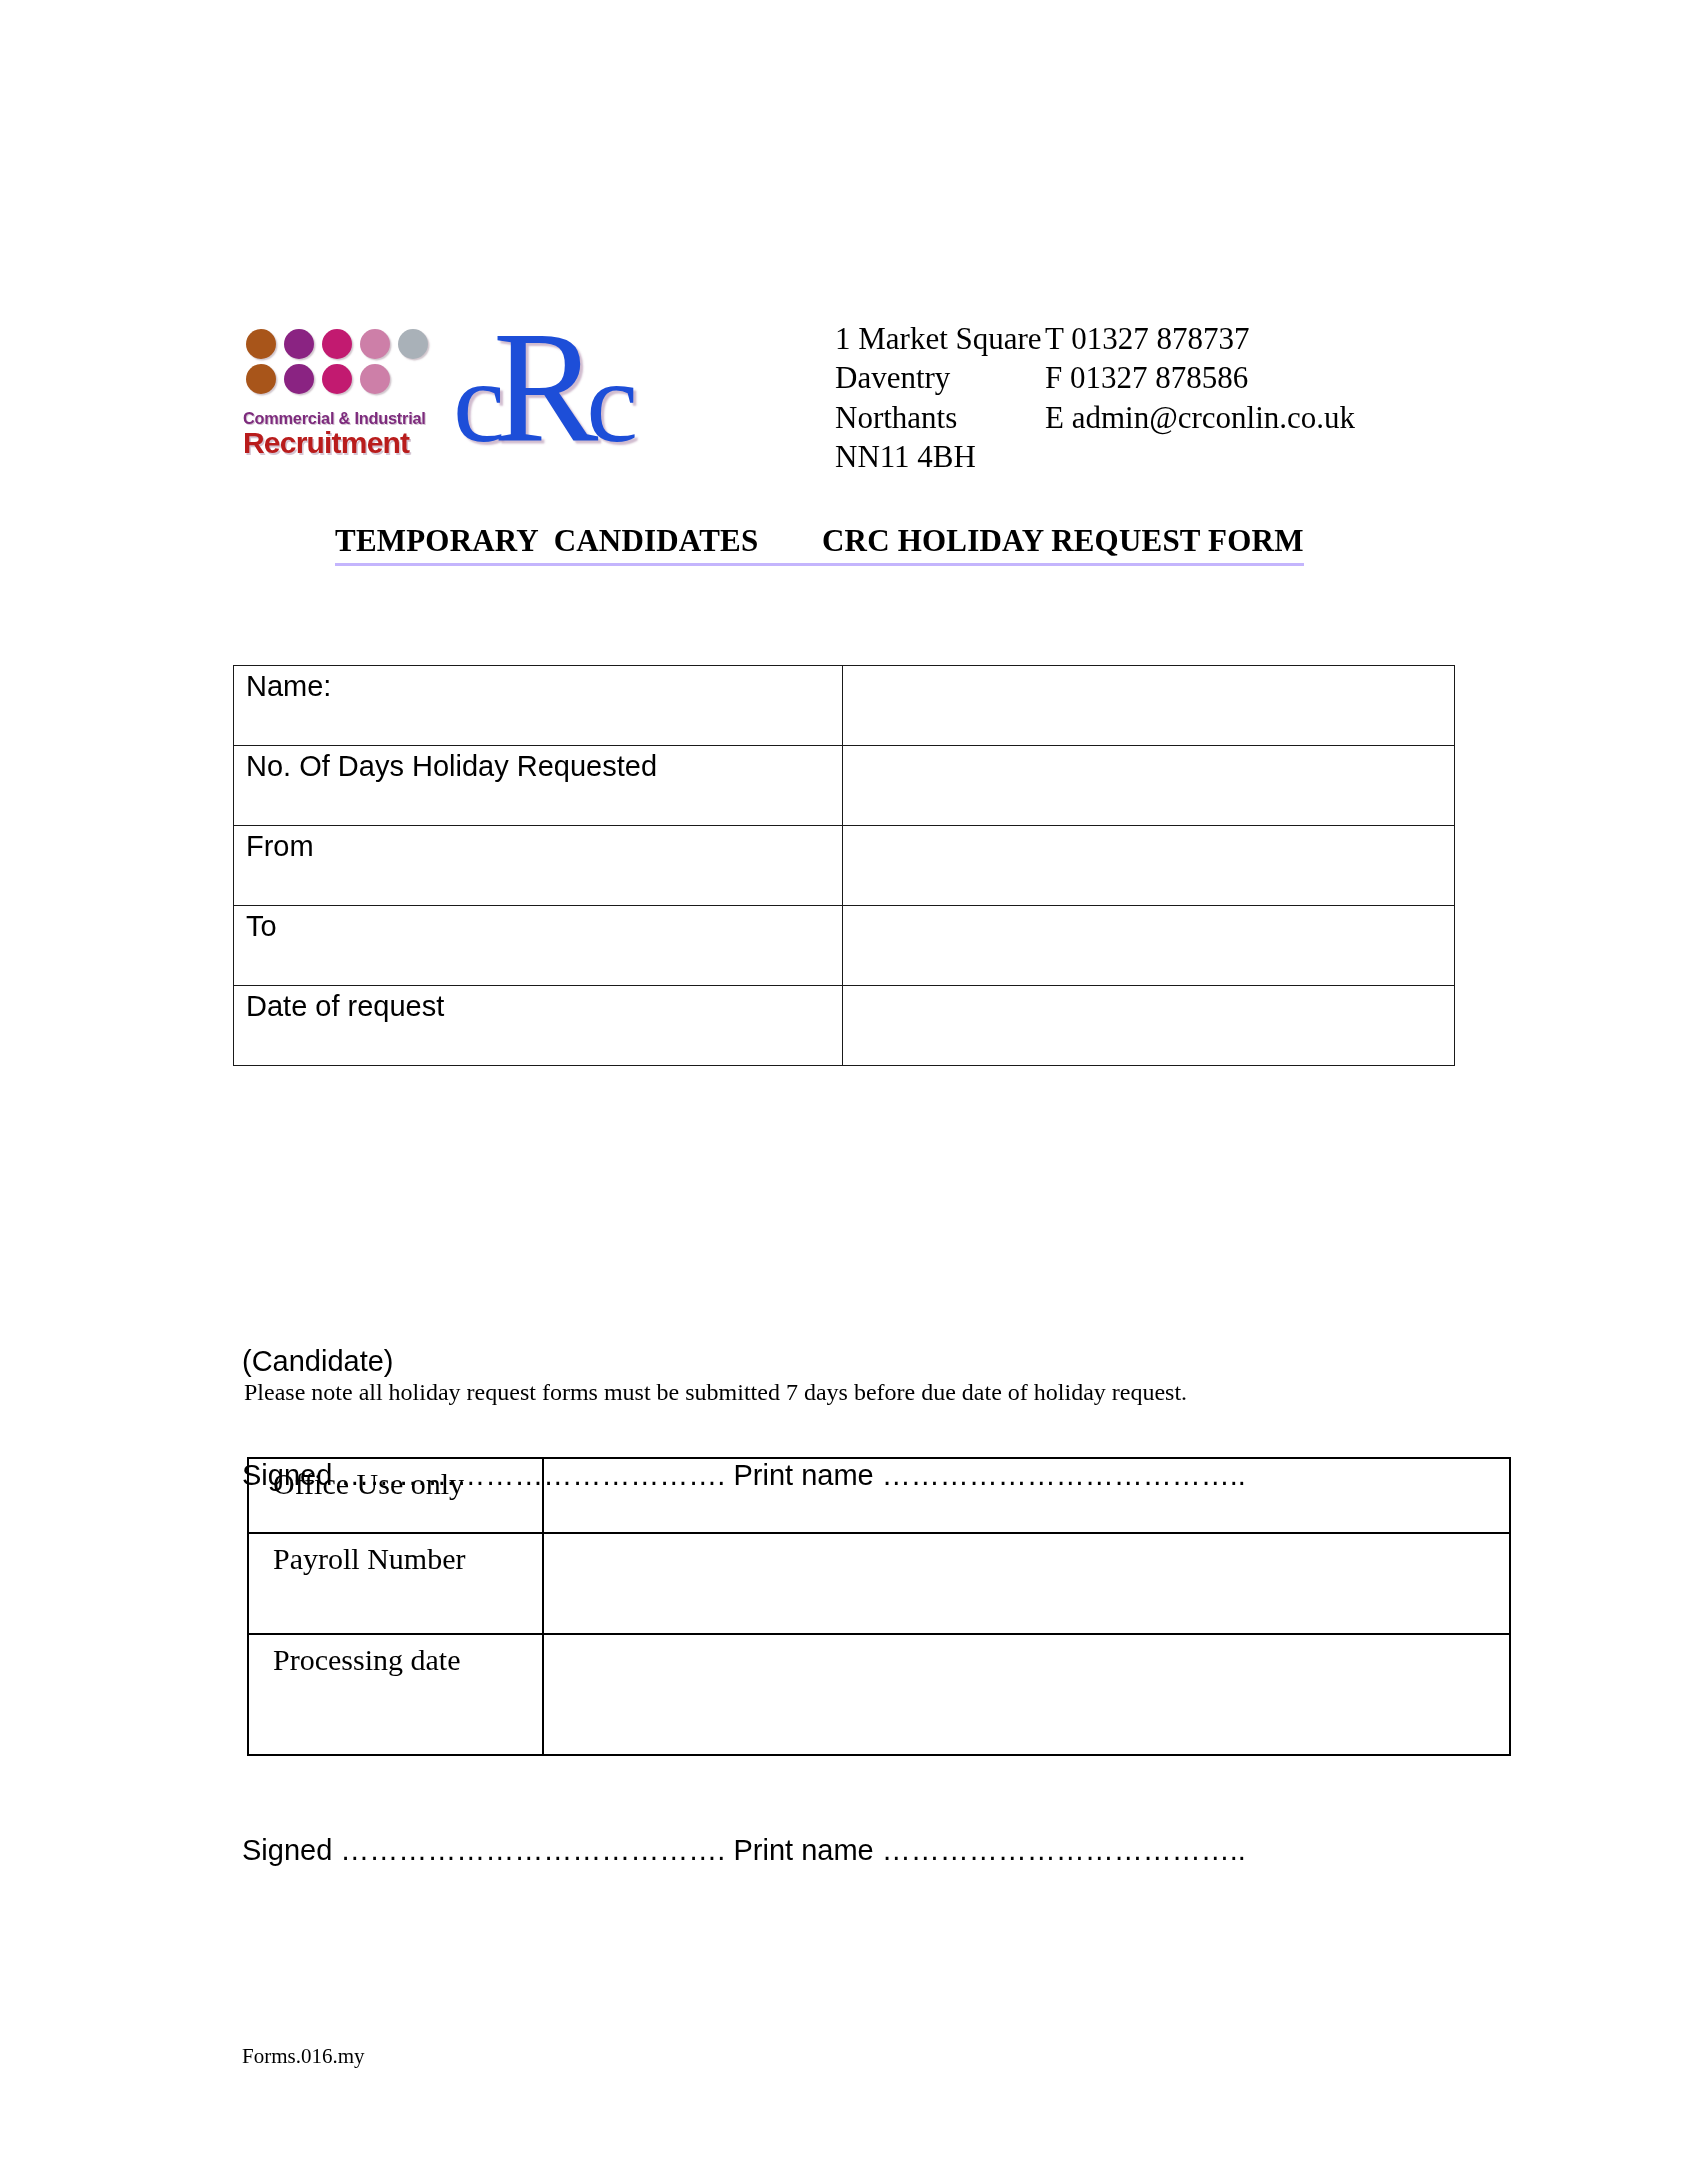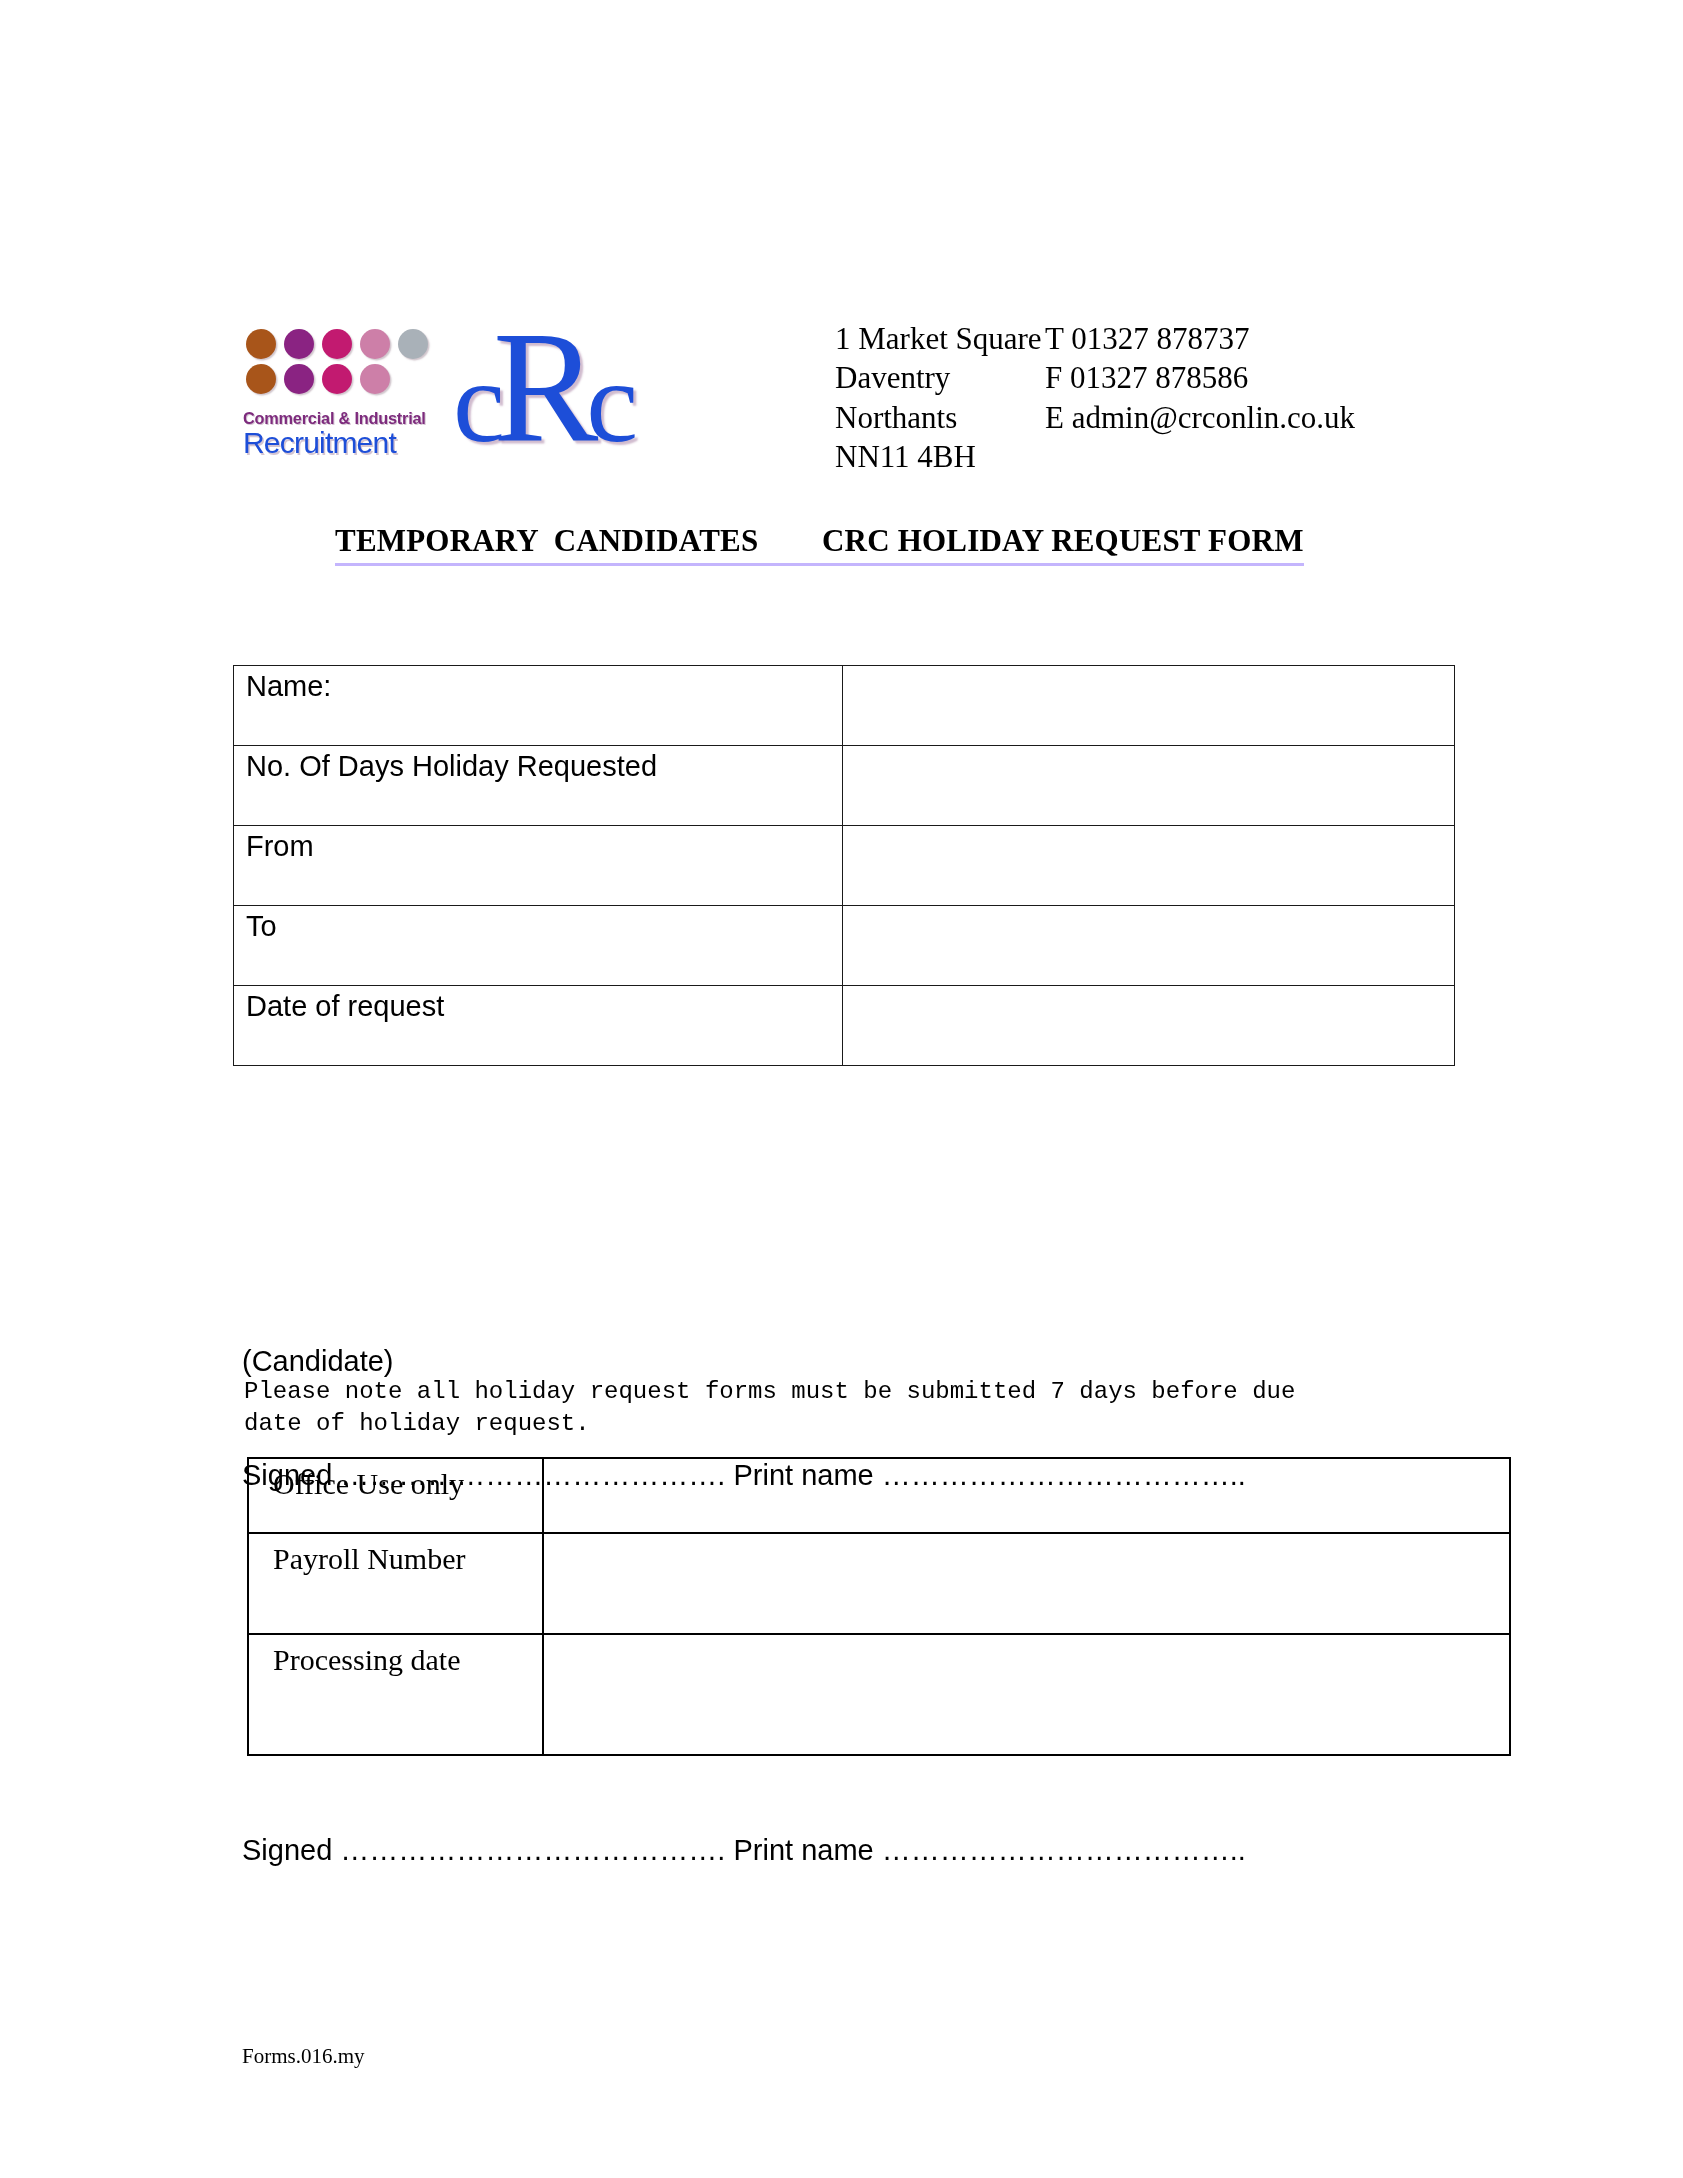--- a/index.html
+++ b/index.html
@@ -67,24 +67,24 @@
     font-family: "Liberation Sans", sans-serif;
     font-weight: bold;
     font-size: 16.3px;
     letter-spacing: -0.2px;
     color: #7d2b7d;
     line-height: 1;
     text-shadow: 1px 1px 0 rgba(170,140,165,0.5);
   }
   .logo-line2 {
     font-family: "Liberation Sans", sans-serif;
-    font-weight: normal;
+    font-weight: bold;
     font-size: 30px;
     letter-spacing: -0.8px;
-    color: #1d4ed8;
+    color: #b91c1c;
     line-height: 1.05;
     margin-top: 1px;
     text-shadow: 1.5px 1.5px 0 rgba(170,140,165,0.5);
   }
 
   .logo-crc {
     position: absolute;
     left: 220px;
     top: -6px;
     font-family: Liberation Serif, serif;
@@ -153,21 +153,21 @@
     font-size: 29px;
     line-height: 1.32;
     white-space: pre;
   }
 
   .note {
     position: absolute;
     left: 244px;
     top: 1376px;
     width: 1109px;
-    font-family: Liberation Mono, monospace;
+    font-family: Liberation Serif, serif;
     font-size: 24px;
     line-height: 1.35;
   }
 
   
   .office-table {
     position: absolute;
     left: 247px;
     top: 1457px;
     width: 1212px;

